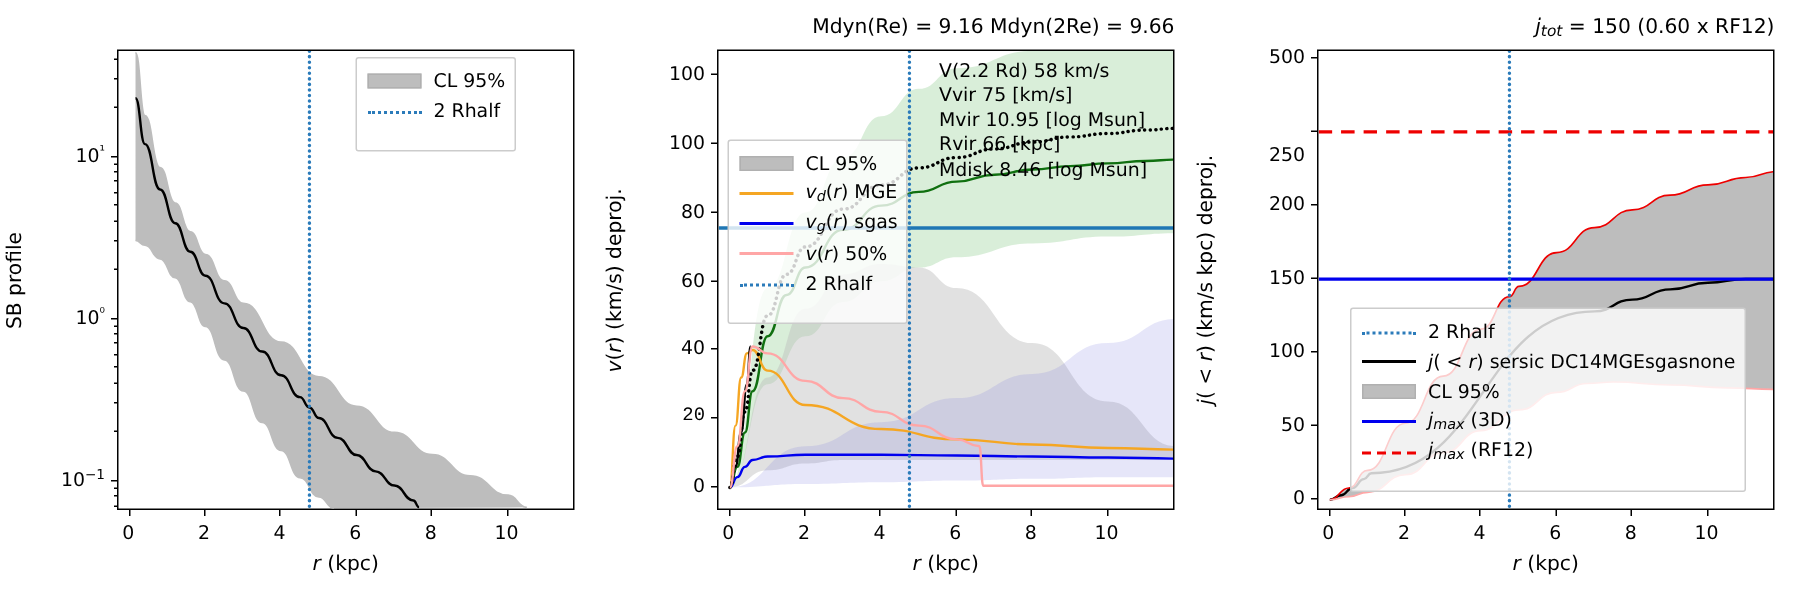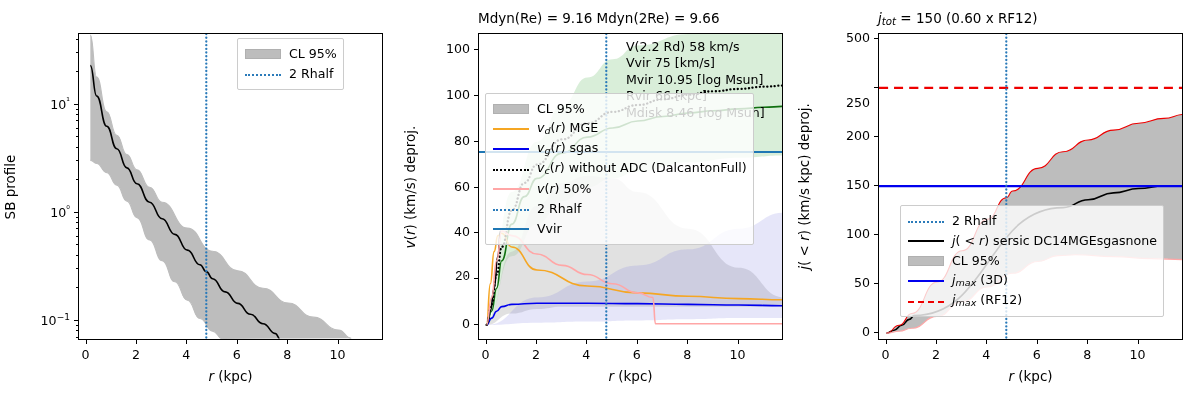--- a/index.html
+++ b/index.html
@@ -3,27 +3,27 @@
 <meta charset="utf-8">
 <style>
   html,body{margin:0;padding:0;background:#ffffff;}
   body{width:1200px;height:400px;overflow:hidden;font-family:"DejaVu Sans","Liberation Sans",sans-serif;}
   #figure{position:relative;width:1200px;height:400px;background:#ffffff;}
   .panel{position:absolute;top:0;height:400px;}
   .axes{position:absolute;background:#ffffff;box-sizing:border-box;border:1.1px solid #000;overflow:hidden;}
   .plotsvg{position:absolute;left:0;top:0;}
   .ylabel{position:absolute;transform-origin:0 0;white-space:nowrap;font-size:13.5px;color:#000;}
   .xlabel{position:absolute;white-space:nowrap;font-size:13.5px;color:#000;text-align:center;}
-  .title{position:absolute;white-space:nowrap;font-size:13.5px;color:#000;text-align:left;}
+  .title{position:absolute;white-space:nowrap;font-size:13.5px;color:#000;text-align:right;}
   .tick{position:absolute;font-size:12.6px;color:#000;white-space:nowrap;}
   .ytick{text-align:right;}
   .xtick{text-align:center;}
   .tickmark{position:absolute;background:#000;}
   .legend{position:absolute;background:rgba(255,255,255,0.80);border:1px solid #cccccc;border-radius:2px;
-          padding:5px 6px 5px 6px;box-sizing:border-box;}
+          padding:5px 6px 16px 6px;box-sizing:border-box;}
   .legend .row{display:flex;align-items:center;height:20px;}
   .legend .key{width:38px;height:14px;flex:0 0 38px;margin-right:7px;position:relative;}
   .legend .lbl{font-size:12.6px;color:#000;white-space:nowrap;line-height:1;}
   .kline{position:absolute;left:1px;right:1px;top:50%;height:2px;margin-top:-1px;}
   .kline.thick{height:2.6px;margin-top:-1.3px;}
   .kpatch{position:absolute;left:1px;right:1px;top:2px;bottom:2px;background:#bdbdbd;border:1px solid #b0b0b0;}
   .kdots{position:absolute;left:1px;right:1px;top:50%;height:0;border-top-width:2.6px;border-top-style:dotted;}
   .kdash{position:absolute;left:1px;right:1px;top:50%;height:0;border-top-width:2.6px;border-top-style:dashed;}
   .annot{position:absolute;font-size:12.6px;color:#000;white-space:nowrap;line-height:16.4px;}
   .sub{vertical-align:-0.22em;font-size:0.76em;}
@@ -160,41 +160,29 @@
           <span class="lbl"><span class="it">v</span><span class="sub it">d</span>(<span class="it">r</span>) MGE</span>
         </div>
         <div class="row">
           <span class="key">
             <span class="kline thick" style="background:#0000ee"></span>
           </span>
           <span class="lbl"><span class="it">v</span><span class="sub it">g</span>(<span class="it">r</span>) sgas</span>
         </div>
         <div class="row">
           <span class="key">
-            <span class="kdots" style="border-top-color:#000000"></span>
-          </span>
-          <span class="lbl"><span class="it">v</span><span class="sub it">c</span>(<span class="it">r</span>) without ADC (DalcantonFull)</span>
-        </div>
-        <div class="row">
-          <span class="key">
             <span class="kline thick" style="background:#ffa6a6"></span>
           </span>
           <span class="lbl"><span class="it">v</span>(<span class="it">r</span>) 50%</span>
         </div>
         <div class="row">
           <span class="key">
             <span class="kdots" style="border-top-color:#2b7bba"></span>
           </span>
           <span class="lbl">2 Rhalf</span>
-        </div>
-        <div class="row">
-          <span class="key">
-            <span class="kline thick" style="background:#1f77b4"></span>
-          </span>
-          <span class="lbl">Vvir</span>
         </div>
       </div>
     </div>
     <div class="panel" style="left: 0px;">
       <div class="axes" style="left: 878px; top: 33px; width: 305px; height: 307px;">
         <svg class="plotsvg" width="305" height="307">
           <path d="M7.56,299.15 C13.87,299.15 13.87,291.31 20.17,291.31 C26.47,291.31 26.47,279.54 32.77,279.54 C45.37,279.54 45.37,248.15 57.98,248.15 C70.58,248.15 70.58,216.76 83.18,216.76 C95.79,216.76 95.79,185.38 108.39,185.38 C117.84,185.38 117.84,163.80 127.29,163.80 C130.45,163.80 130.45,156.93 133.60,156.93 C146.20,156.93 146.20,134.37 158.80,134.37 C171.41,134.37 171.41,117.70 184.01,117.70 C196.61,117.70 196.61,105.93 209.21,105.93 C221.82,105.93 221.82,96.12 234.42,96.12 C247.03,96.12 247.03,89.26 259.63,89.26 C272.23,89.26 272.23,84.35 284.83,84.35 C294.92,84.35 294.92,80.43 305.00,80.43 L305.00,225.59 C288.62,225.59 288.62,224.61 272.23,224.61 C253.33,224.61 253.33,222.65 234.42,222.65 C215.52,222.65 215.52,220.69 196.61,220.69 C187.79,220.69 187.79,221.67 178.97,221.67 C168.88,221.67 168.88,227.55 158.80,227.55 C146.20,227.55 146.20,239.32 133.60,239.32 C120.99,239.32 120.99,253.05 108.39,253.05 C95.78,253.05 95.78,267.77 83.18,267.77 C70.58,267.77 70.58,282.48 57.98,282.48 C45.37,282.48 45.37,294.25 32.77,294.25 C26.47,294.25 26.47,297.19 20.17,297.19 C13.86,297.19 13.86,299.15 7.56,299.15 Z" fill="#bdbdbd" stroke="none"></path>
           <path d="M7.56,299.15 C11.34,299.15 11.34,296.21 15.12,296.21 C18.91,296.21 18.91,291.31 22.69,291.31 C26.47,291.31 26.47,285.42 30.25,285.42 C32.77,285.42 32.77,281.50 35.29,281.50 C109.65,281.50 109.65,173.61 184.01,173.61 C196.61,173.61 196.61,165.76 209.21,165.76 C221.82,165.76 221.82,158.89 234.42,158.89 C247.03,158.89 247.03,154.48 259.63,154.48 C272.23,154.48 272.23,152.03 284.83,152.03 C294.92,152.03 294.92,152.03 305.00,152.03" fill="none" stroke="#000000" stroke-width="1.6"></path>
           <path d="M7.56,299.15 C13.87,299.15 13.87,291.31 20.17,291.31 C26.47,291.31 26.47,279.54 32.77,279.54 C45.37,279.54 45.37,248.15 57.98,248.15 C70.58,248.15 70.58,216.76 83.18,216.76 C95.79,216.76 95.79,185.38 108.39,185.38 C117.84,185.38 117.84,163.80 127.29,163.80 C130.45,163.80 130.45,156.93 133.60,156.93 C146.20,156.93 146.20,134.37 158.80,134.37 C171.41,134.37 171.41,117.70 184.01,117.70 C196.61,117.70 196.61,105.93 209.21,105.93 C221.82,105.93 221.82,96.12 234.42,96.12 C247.03,96.12 247.03,89.26 259.63,89.26 C272.23,89.26 272.23,84.35 284.83,84.35 C294.92,84.35 294.92,80.43 305.00,80.43" fill="none" stroke="#ee0000" stroke-width="1.1"></path>
           <path d="M7.56,299.15 C13.87,299.15 13.87,297.19 20.17,297.19 C26.47,297.19 26.47,294.25 32.77,294.25 C45.37,294.25 45.37,282.48 57.98,282.48 C70.58,282.48 70.58,267.77 83.18,267.77 C95.79,267.77 95.79,253.05 108.39,253.05 C120.99,253.05 120.99,239.32 133.60,239.32 C146.20,239.32 146.20,227.55 158.80,227.55 C168.89,227.55 168.89,221.67 178.97,221.67 C187.79,221.67 187.79,220.69 196.61,220.69 C215.52,220.69 215.52,222.65 234.42,222.65 C253.33,222.65 253.33,224.61 272.23,224.61 C288.62,224.61 288.62,225.59 305.00,225.59" fill="none" stroke="#ffa6a6" stroke-width="1.1"></path>

